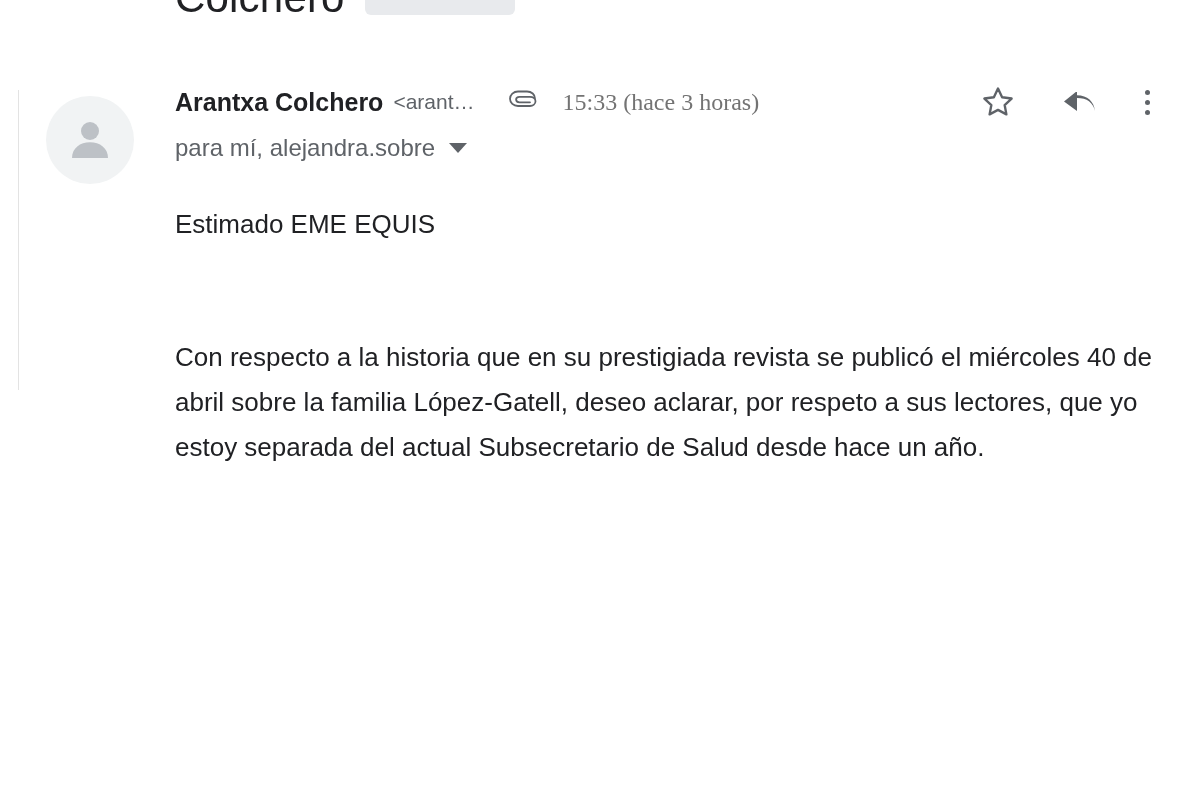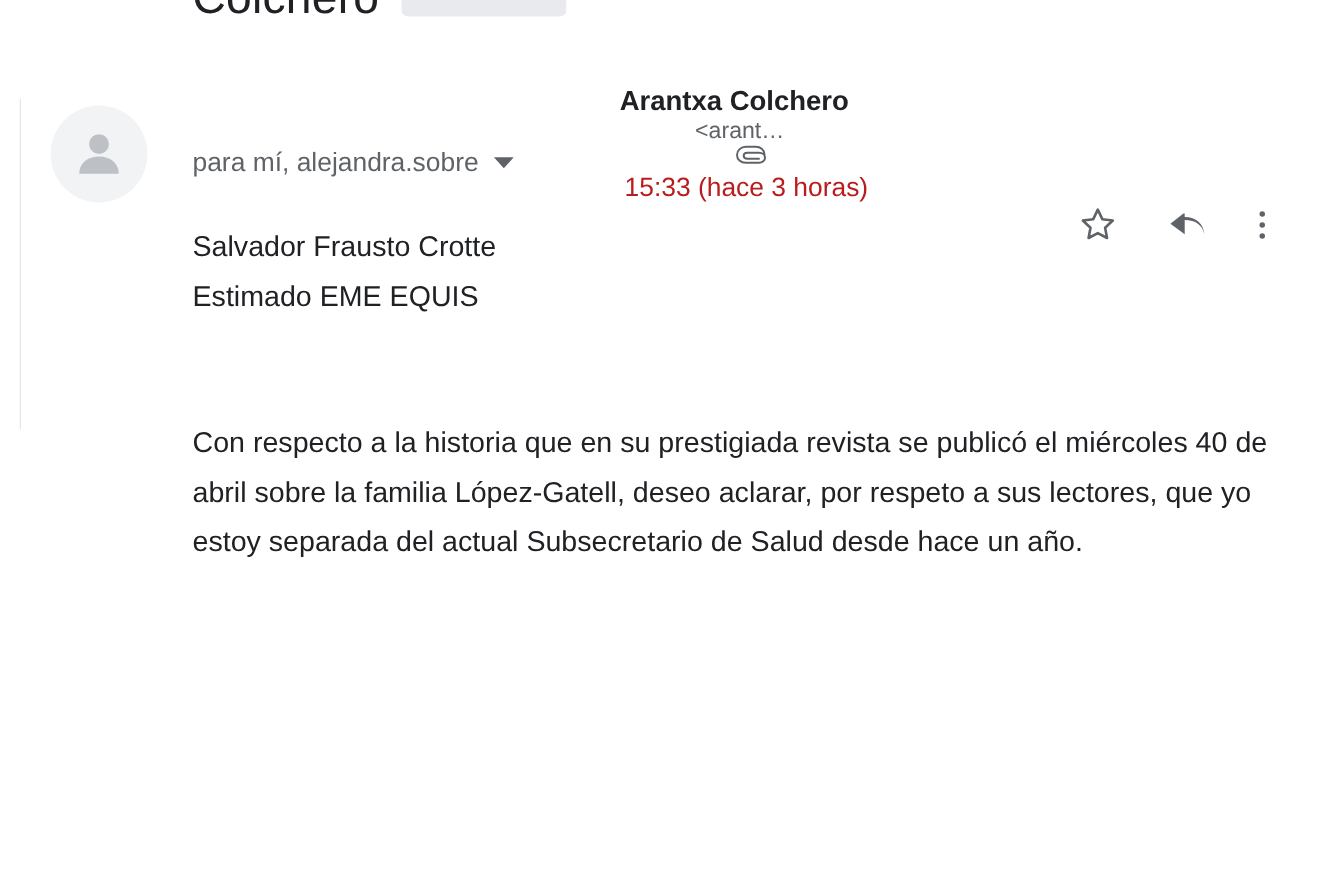--- a/index.html
+++ b/index.html
@@ -72,21 +72,20 @@
   .avatar svg { display: block; }
 
   .hdr {
     margin-left: 175px;
     padding-right: 40px;
   }
   .hdr-row1 {
     display: flex;
     align-items: center;
     height: 48px;
-    flex-direction: column;
   }
   .sender-name {
     font-size: 25px;
     font-weight: bold;
     color: #202124;
     white-space: nowrap;
   }
   .sender-email {
     font-size: 21px;
     color: #5f6368;
@@ -94,23 +93,24 @@
     white-space: nowrap;
   }
   .attach-icon {
     margin-left: 32px;
     display: flex;
     align-items: center;
     color: #5f6368;
   }
   .timestamp {
     font-size: 24px;
-    color: #b91c1c;
+    color: #737373;
     margin-left: 22px;
     white-space: nowrap;
+    font-family: Liberation Serif, serif;
   }
   .hdr-actions {
     margin-left: auto;
     display: flex;
     align-items: center;
     gap: 44px;
     padding-right: 10px;
   }
   .hdr-actions .act {
     color: #5f6368;
@@ -214,21 +214,20 @@
       </span>
     </div>
 
     <div class="hdr-row2">
       <span class="recipients">para mí, alejandra.sobre</span>
       <span class="caret"></span>
     </div>
   </div>
 
   <div class="body">
-    <p>Salvador Frausto Crotte</p>
     <p>Estimado EME EQUIS</p>
     <div class="gap"></div>
     <div class="gap"></div>
     <p>Con respecto a la historia que en su prestigiada revista se publicó el miércoles 40 de abril sobre la familia López-Gatell, deseo aclarar, por respeto a sus lectores, que yo estoy separada del actual Subsecretario de Salud desde hace un año.</p>
     <div class="gap"></div>
   </div>
 
 </div>
 
 </body></html>

